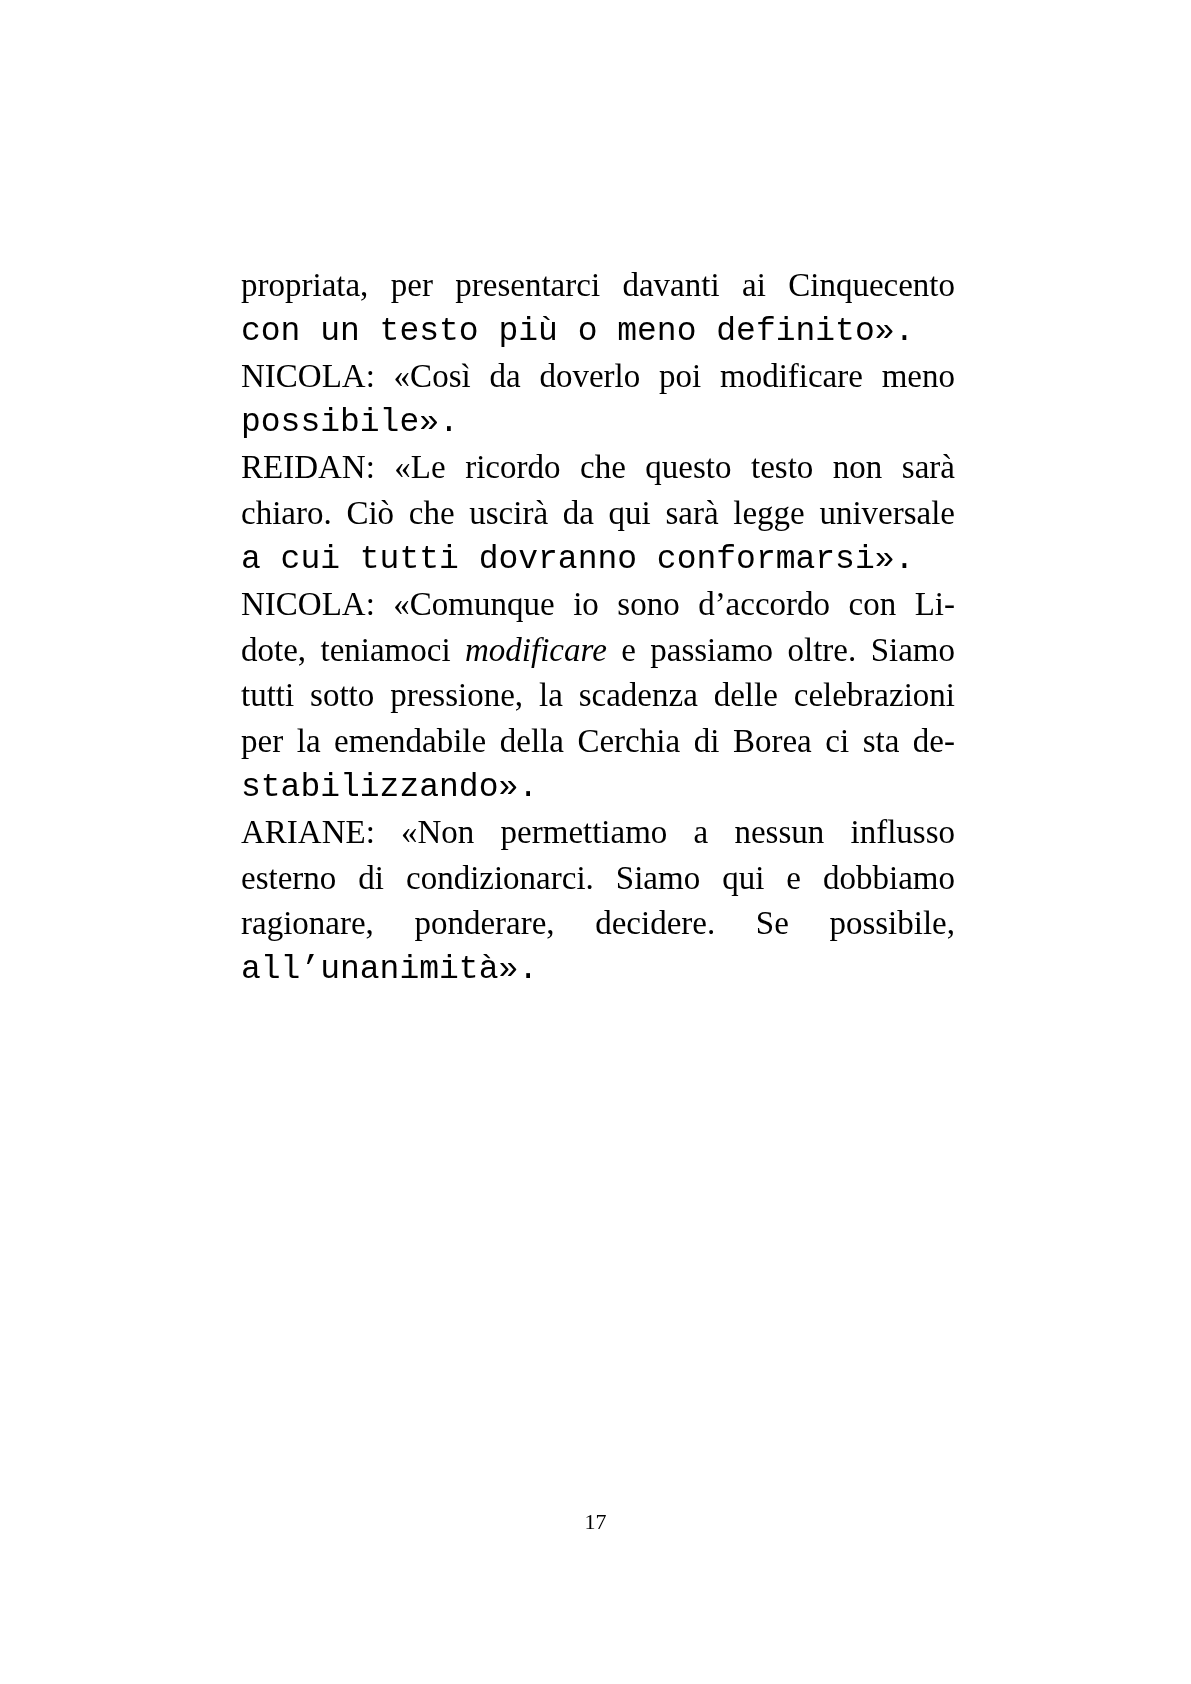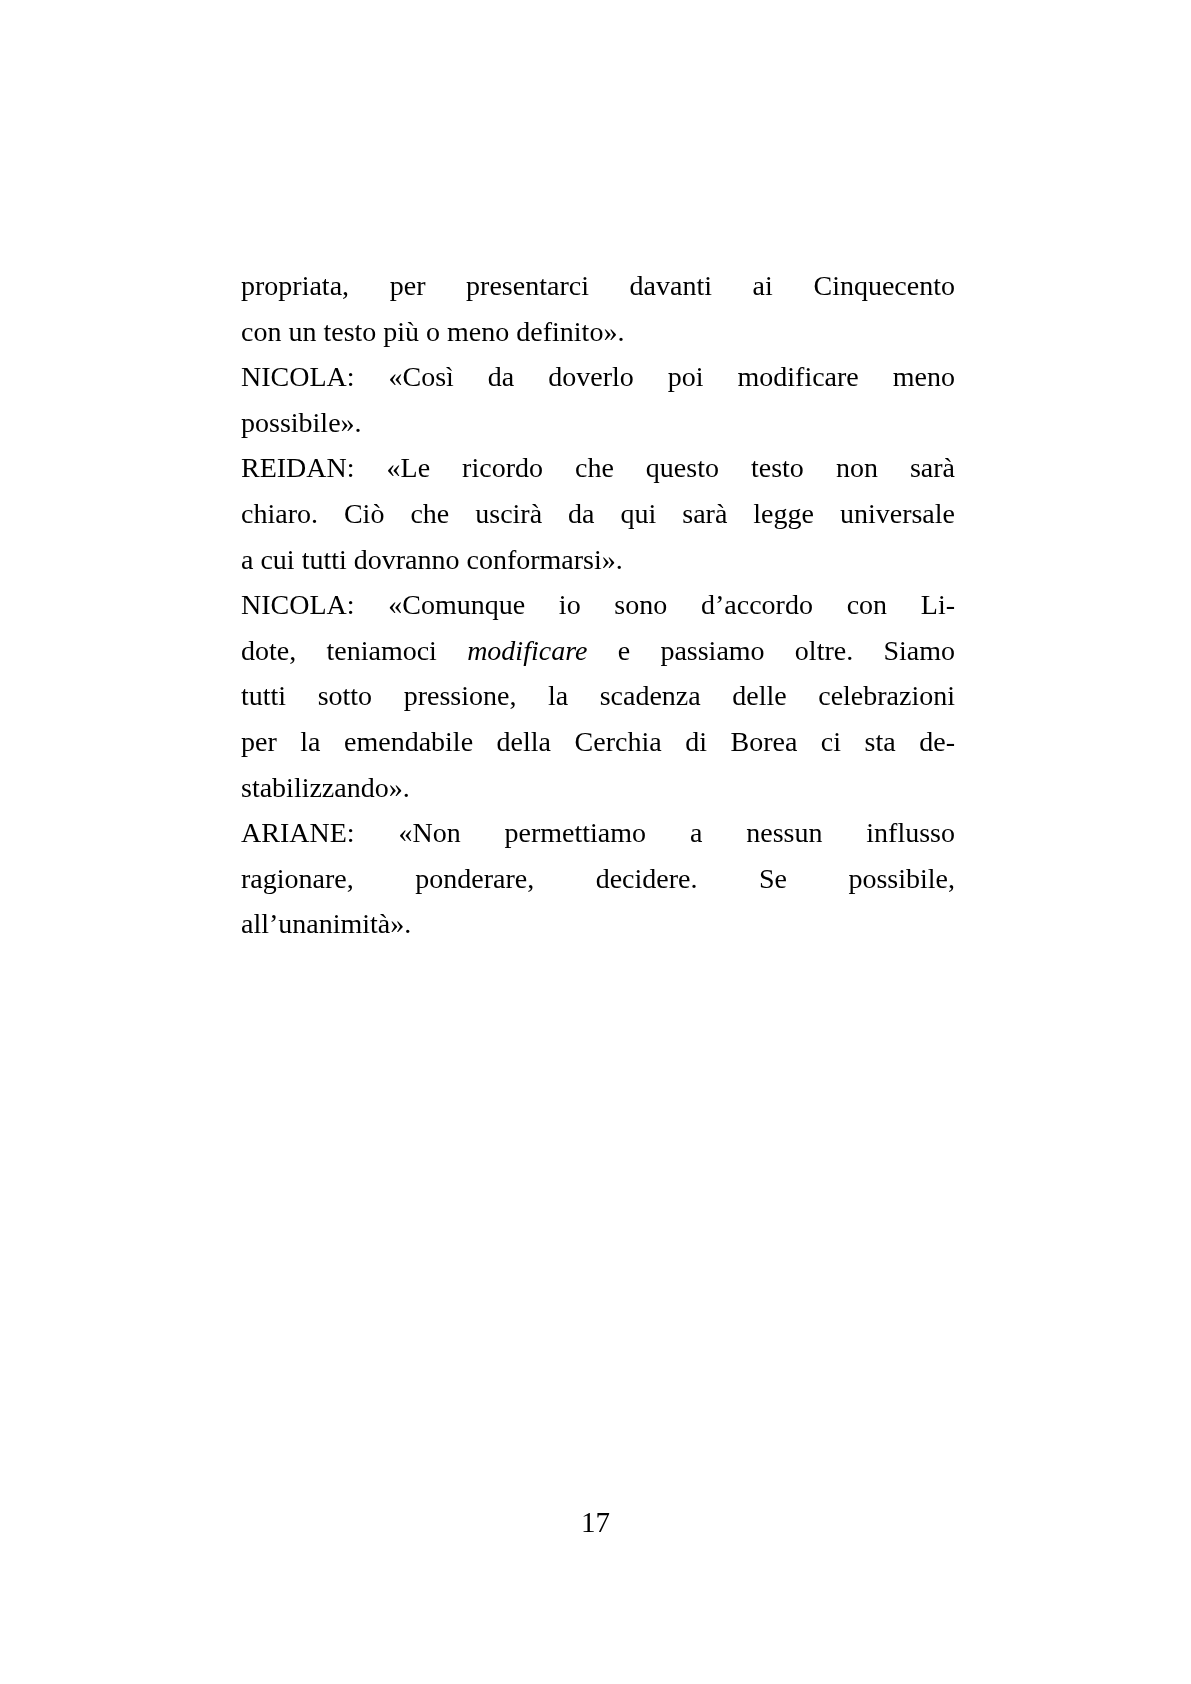--- a/index.html
+++ b/index.html
@@ -13,48 +13,49 @@
       position: relative;
       overflow: hidden;
       font-family: "Liberation Serif", "DejaVu Serif", serif;
       color: #000000;
     }
     .text-block {
       position: absolute;
       left: 241px;
       top: 263px;
       width: 714px;
-      font-size: 28px;
+      font-size: 33px;
       line-height: 45.6px;
       text-align: justify;
     }
     .para {
       margin: 0;
       padding: 0;
     }
     .line {
       display: block;
       text-align: justify;
       text-align-last: justify;
       white-space: nowrap;
       height: 45.6px;
     }
     .line.last {
       text-align-last: left;
+      font-family: Liberation Mono, monospace;
     }
     .italic {
       font-style: italic;
     }
     .page-number {
       position: absolute;
       left: 0;
       width: 1191px;
       top: 1502px;
       text-align: center;
-      font-size: 29px;
+      font-size: 22px;
       line-height: 40px;
     }
   </style>
 </head>
 <body>
 
 <div class="text-block">
 
   <div class="para">
     <span class="line">propriata, per presentarci davanti ai Cinquecento</span>
@@ -75,20 +76,21 @@
   <div class="para">
     <span class="line">NICOLA: «Comunque io sono d’accordo con Li-</span>
     <span class="line"><span>dote, teniamoci </span><span class="italic">modificare</span><span> e passiamo oltre. Siamo</span></span>
     <span class="line">tutti sotto pressione, la scadenza delle celebrazioni</span>
     <span class="line">per la emendabile della Cerchia di Borea ci sta de-</span>
     <span class="line last">stabilizzando».</span>
   </div>
 
   <div class="para">
     <span class="line">ARIANE: «Non permettiamo a nessun influsso</span>
+    <span class="line">esterno di condizionarci. Siamo qui e dobbiamo</span>
     <span class="line">ragionare, ponderare, decidere. Se possibile,</span>
     <span class="line last">all’unanimità».</span>
   </div>
 
 
 
 </div>
 
 <div class="page-number">17</div>
 

